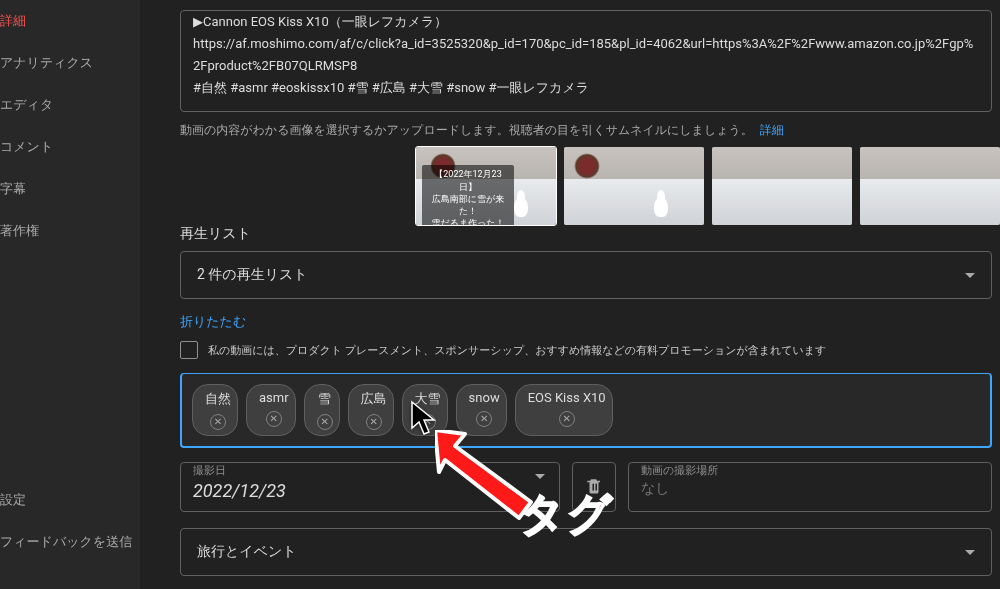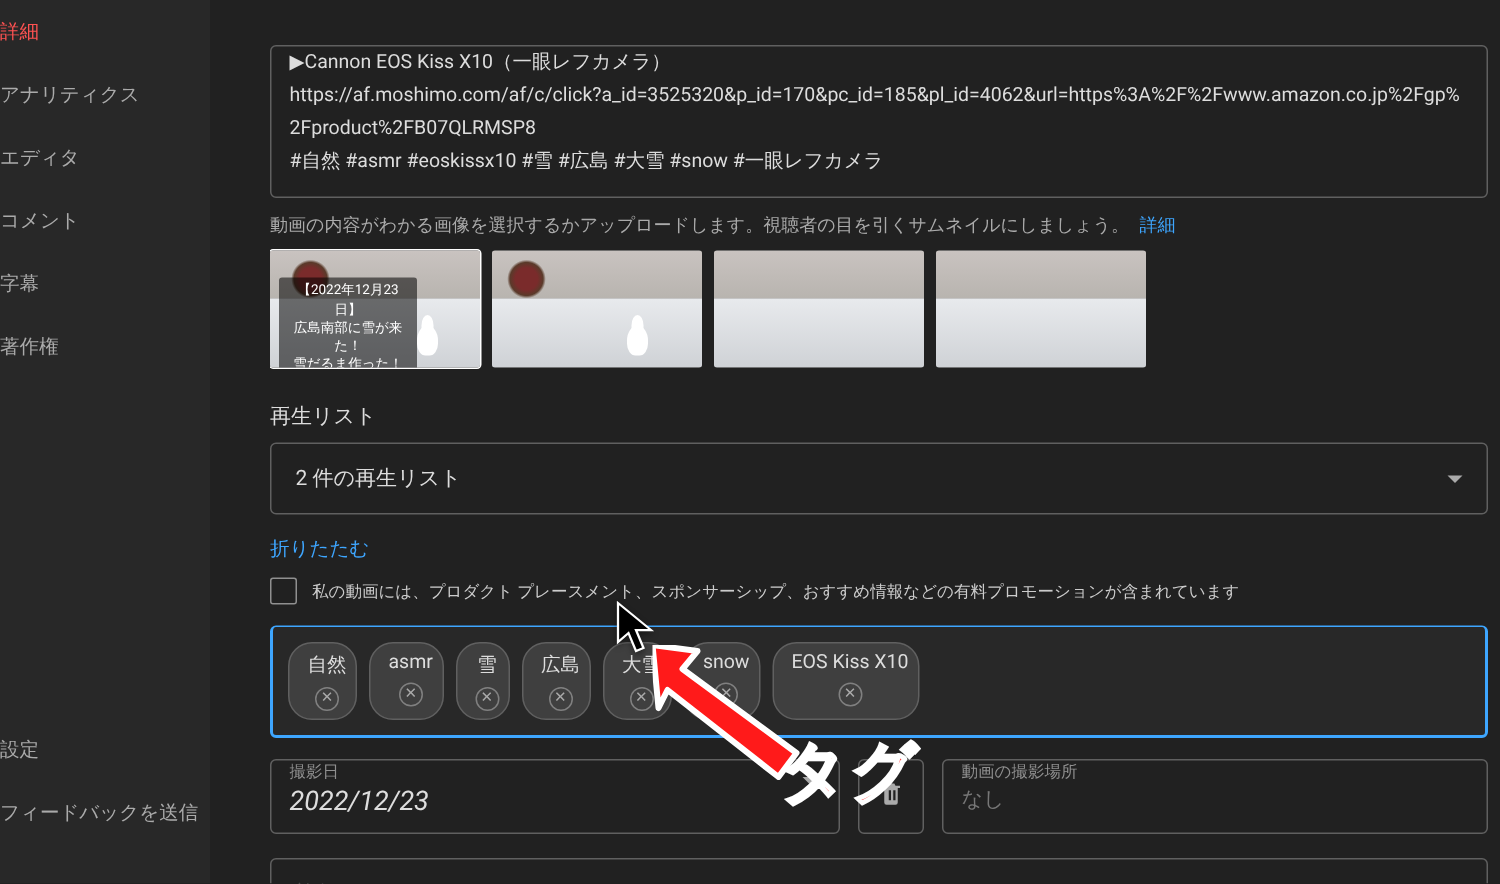--- a/index.html
+++ b/index.html
@@ -47,35 +47,35 @@
     }
     .desc-box {
       border: 1px solid #606060;
       border-radius: 4px;
       padding: 0 12px 12px 12px;
       margin-right: 8px;
       color: #ddd;
       font-size: 13px;
       line-height: 1.7;
       word-break: break-all;
-      margin-top: 20px;
     }
     .thumb-helper {
       color: #aaa;
       font-size: 12px;
       margin: 10px 0 8px 0;
     }
     .thumb-helper .link {
       color: #3ea6ff;
       margin-left: 4px;
     }
     .thumbs {
       display: flex;
       gap: 8px;
-      margin-bottom: 24px;
+      margin-bottom: 0;
+      justify-content: flex-end;
     }
     .thumb {
       width: 140px;
       height: 78px;
       border-radius: 2px;
       position: relative;
       overflow: hidden;
       background: #888;
     }
     .thumb.sel {

